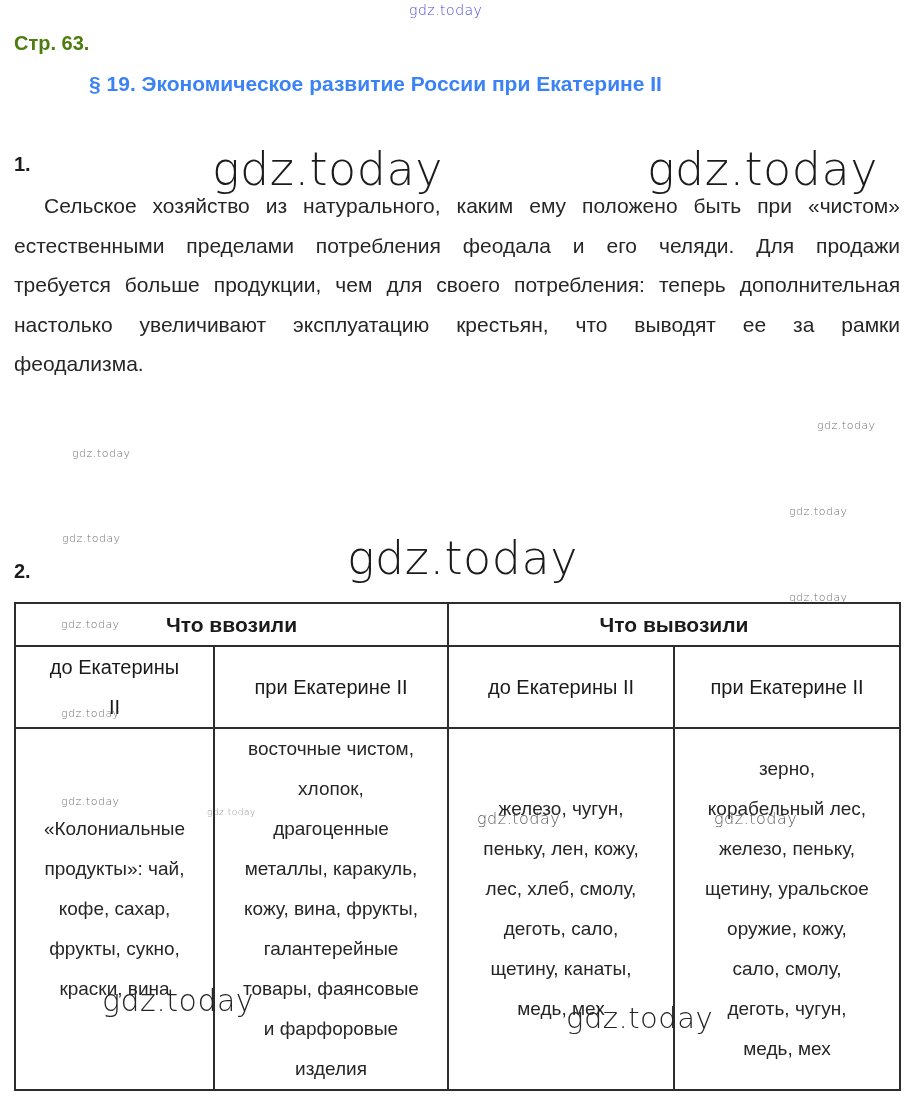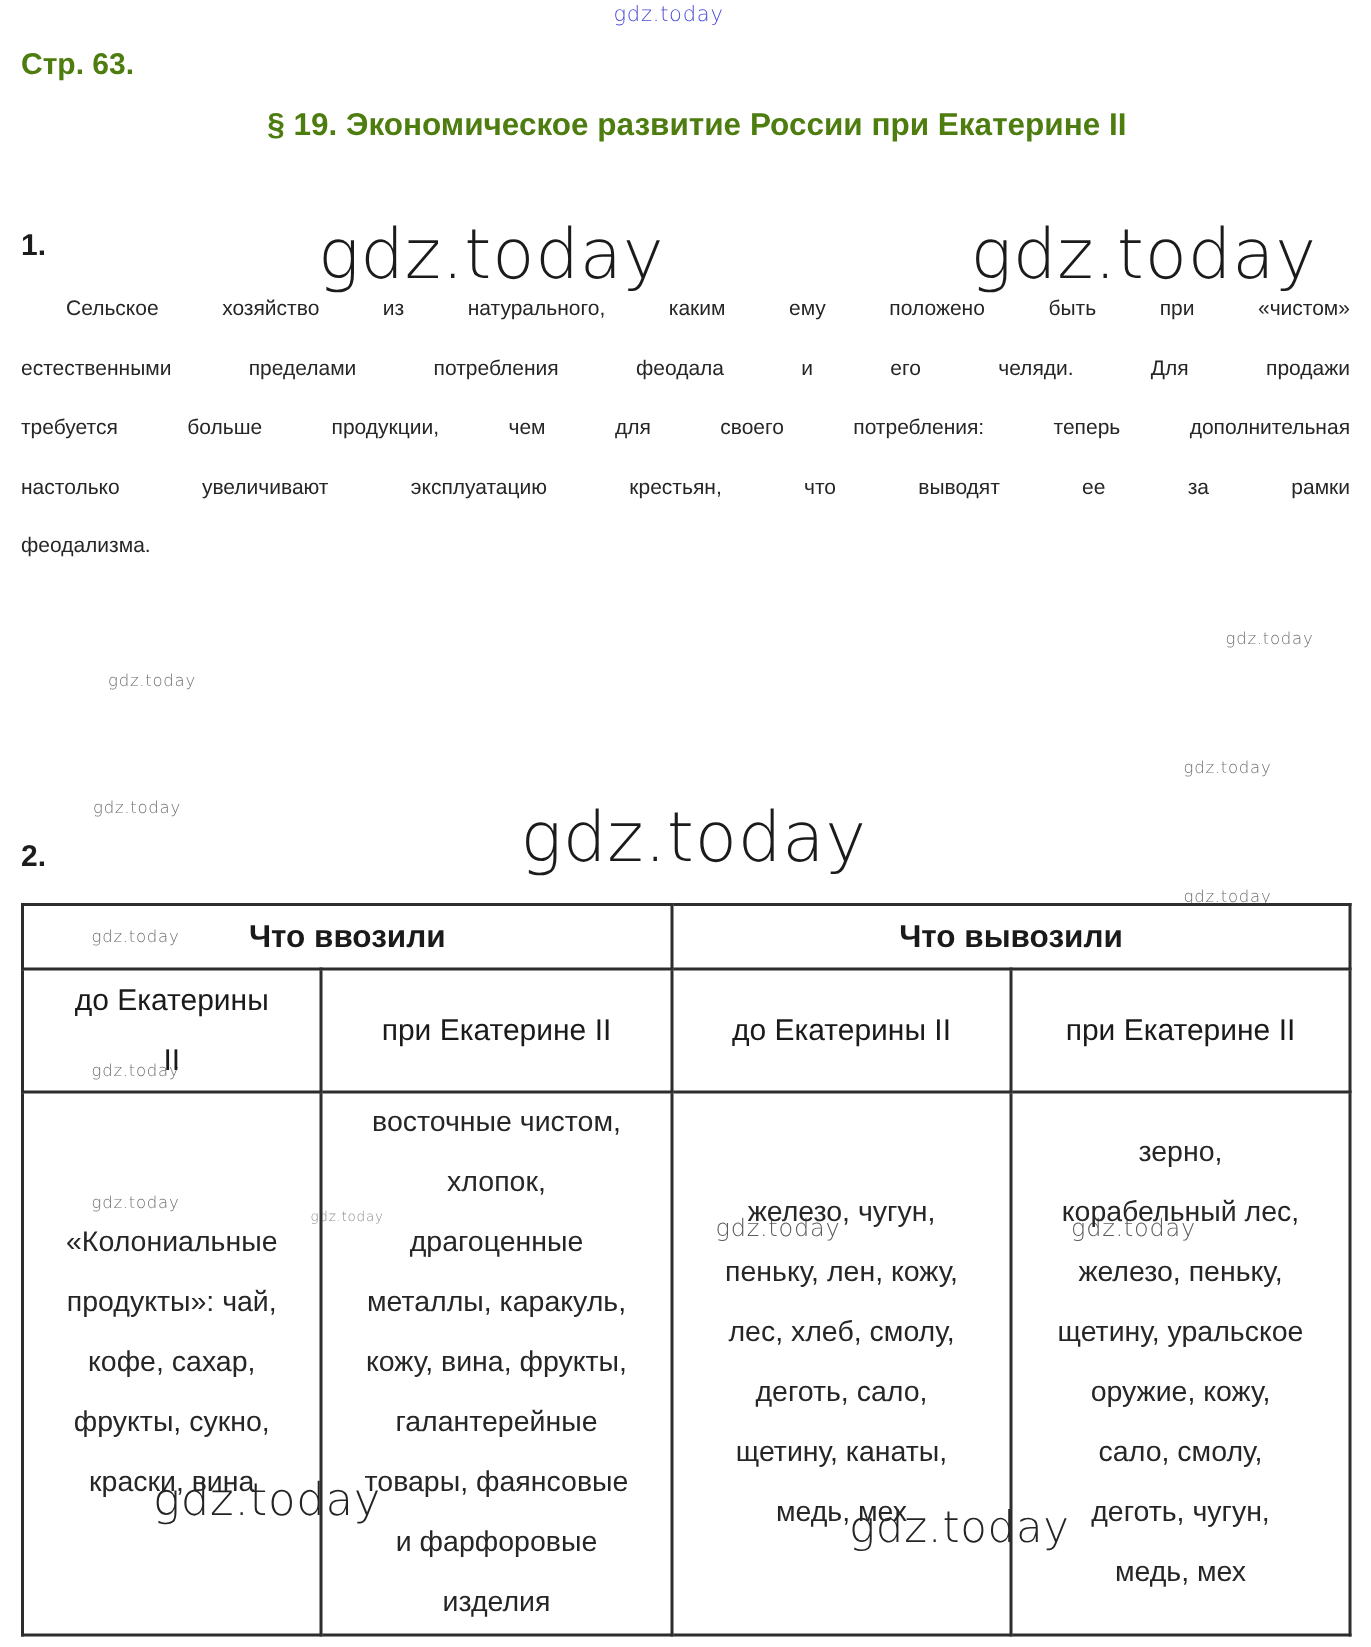--- a/index.html
+++ b/index.html
@@ -26,32 +26,32 @@
   .wm-cell{font-size:16px;color:#5c5c5c;}
   .wm-sm{font-size:11px;color:#6f6f6f;}
   .wm-xs{font-size:9px;color:#8d8d8d;}
 
   .page-label{
     position:absolute;left:14px;top:32px;
     font-size:20px;font-weight:bold;color:#4d7c0f;
   }
   .title{
     position:absolute;left:0;top:72px;width:751px;margin:0;
-    text-align:right;font-size:21px;font-weight:bold;color:#4d7c0f;
+    text-align:center;font-size:21px;font-weight:bold;color:#3b82f6;
   }
   .sec-num{
     position:absolute;left:14px;
     font-size:20px;font-weight:bold;color:#1c1c1c;
   }
   .sec-1{top:153px;}
   .sec-2{top:560px;}
 
   .para{
     position:absolute;left:14px;top:186px;width:886px;
-    font-size:14px;line-height:39.5px;color:#262626;
+    font-size:21px;line-height:39.5px;color:#262626;
   }
   .para .tline{text-align:justify;text-align-last:justify;}
   .para .tline:first-child{text-indent:30px;}
   .para .tline:last-child{text-align-last:left;}
 
   table.imp-exp{
     position:absolute;left:14px;top:602px;
     width:885px;
     border-collapse:collapse;
     table-layout:fixed;

